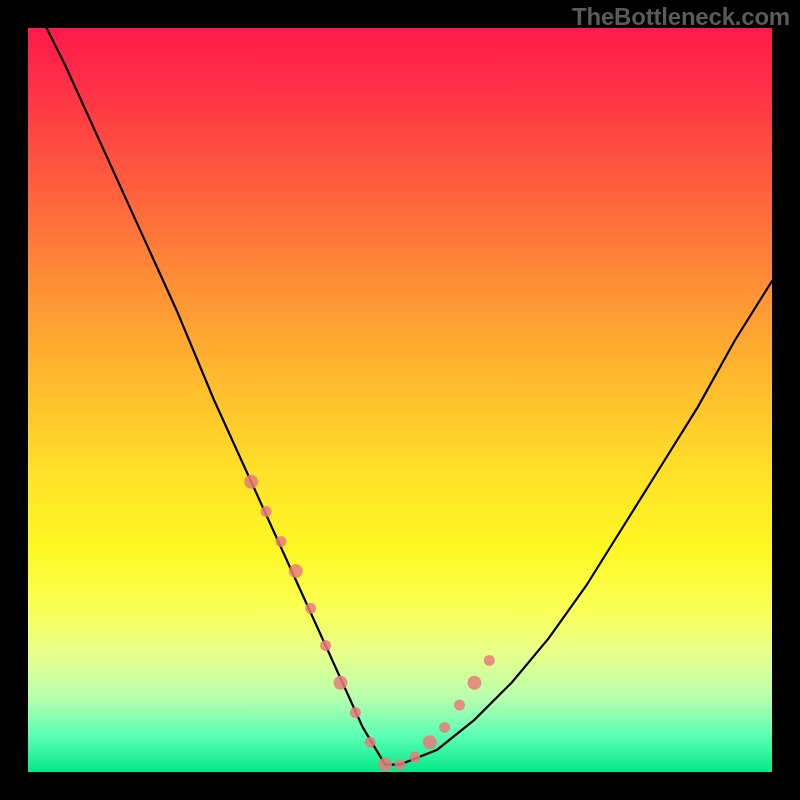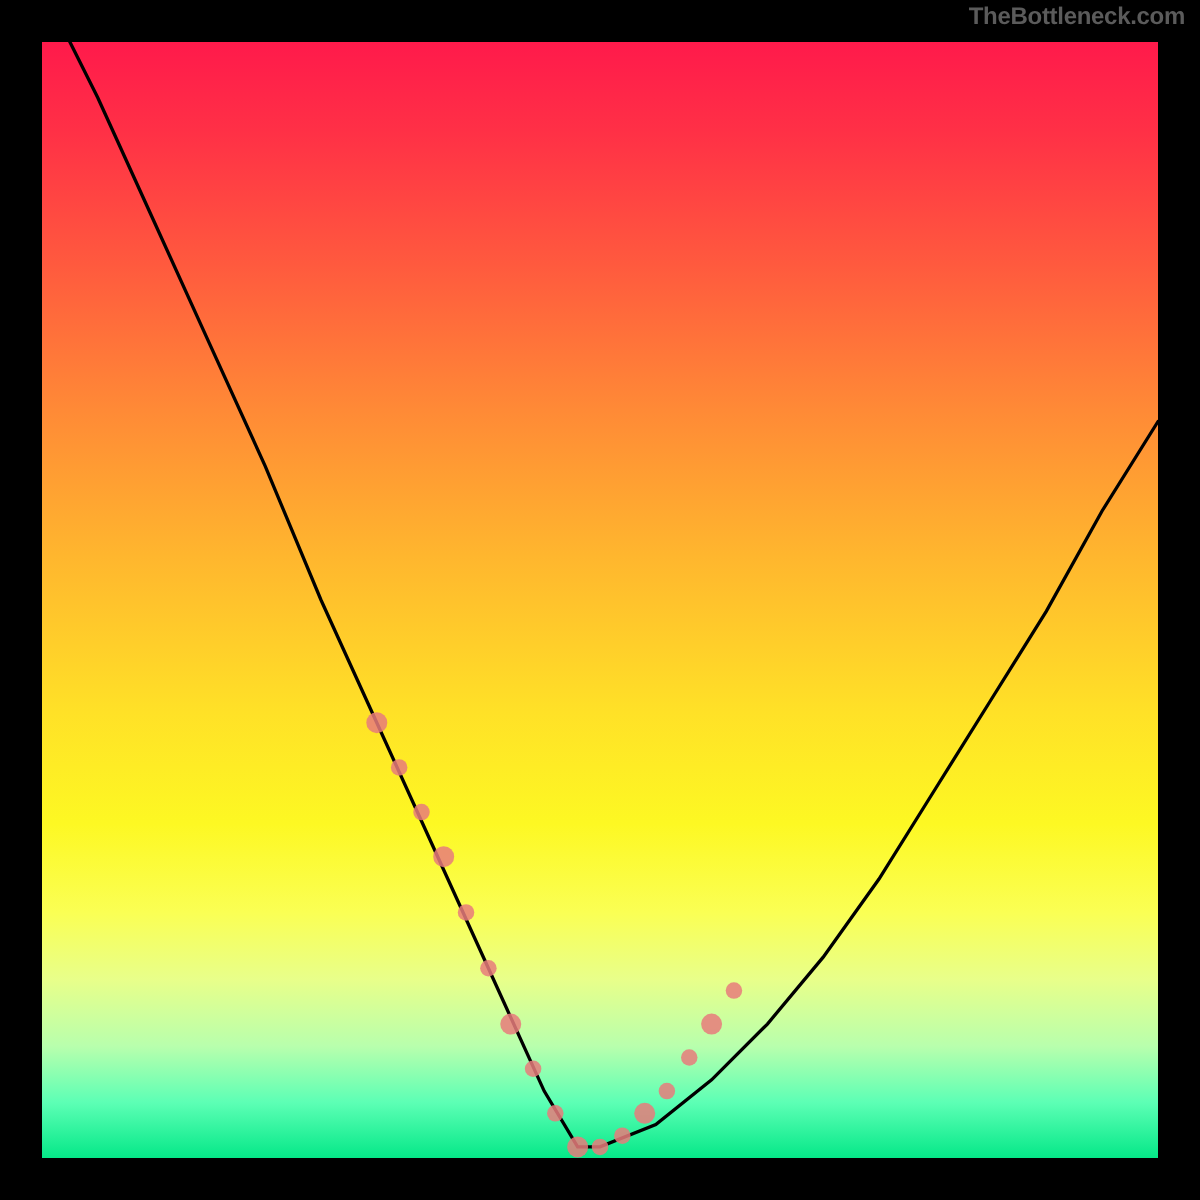--- a/index.html
+++ b/index.html
@@ -36,21 +36,21 @@
   }
   .curve {
     position: absolute;
     left: 0; top: 0; width: 100%; height: 100%;
   }
   .watermark {
     position: absolute;
     top: 3px;
     right: 10px;
     font-family: Arial, Helvetica, sans-serif;
-    font-size: 16px;
+    font-size: 24px;
     font-weight: 600;
     color: #5b5b5b;
     letter-spacing: -0.2px;
     user-select: none;
   }
 </style>
 </head>
 <body>
 
 <div class="frame">

